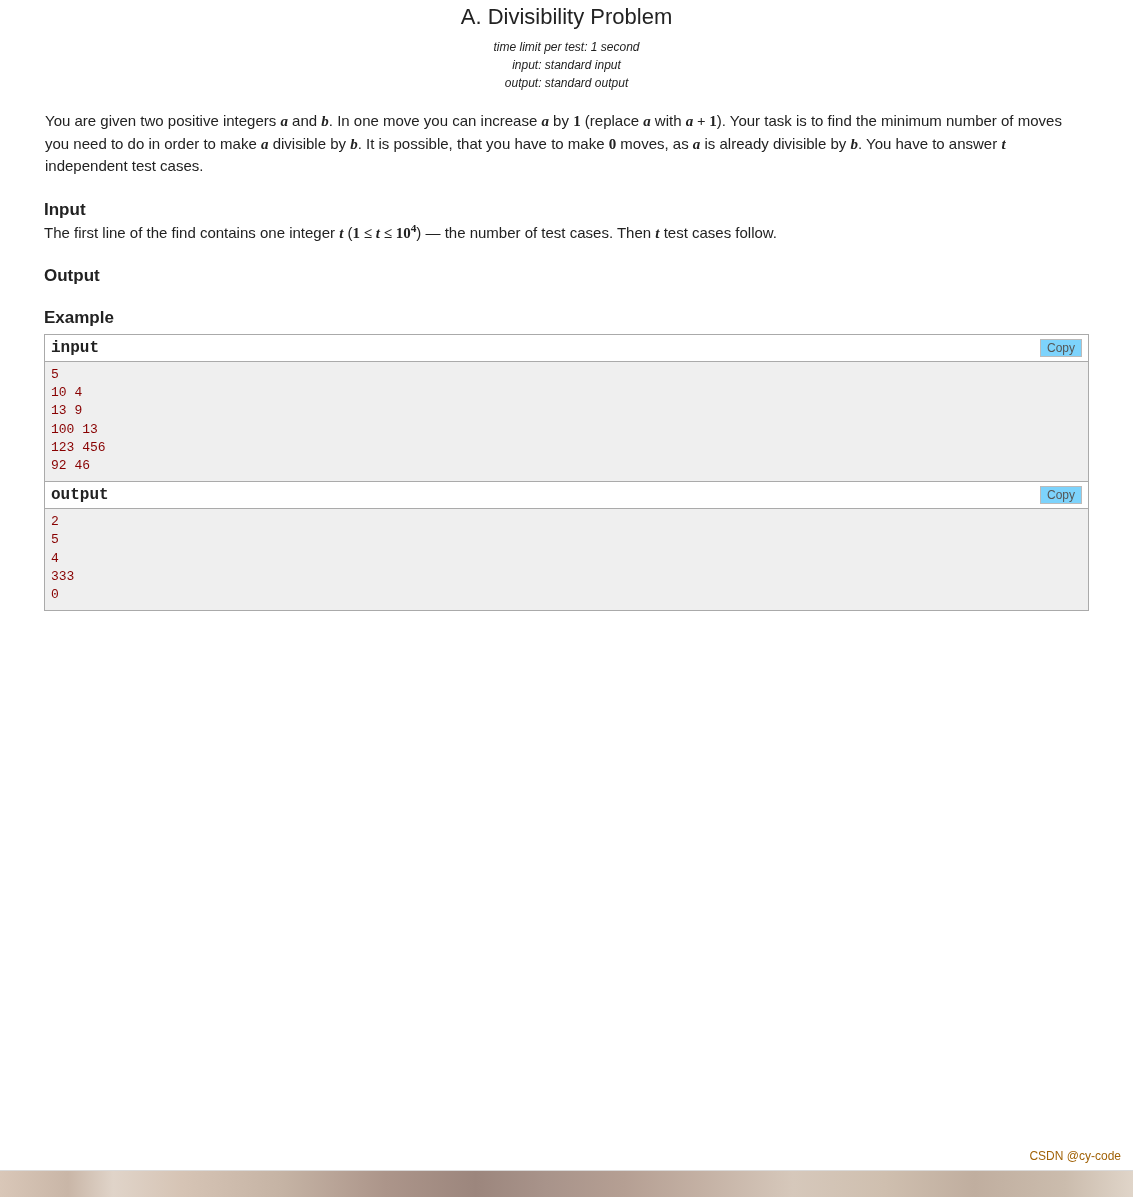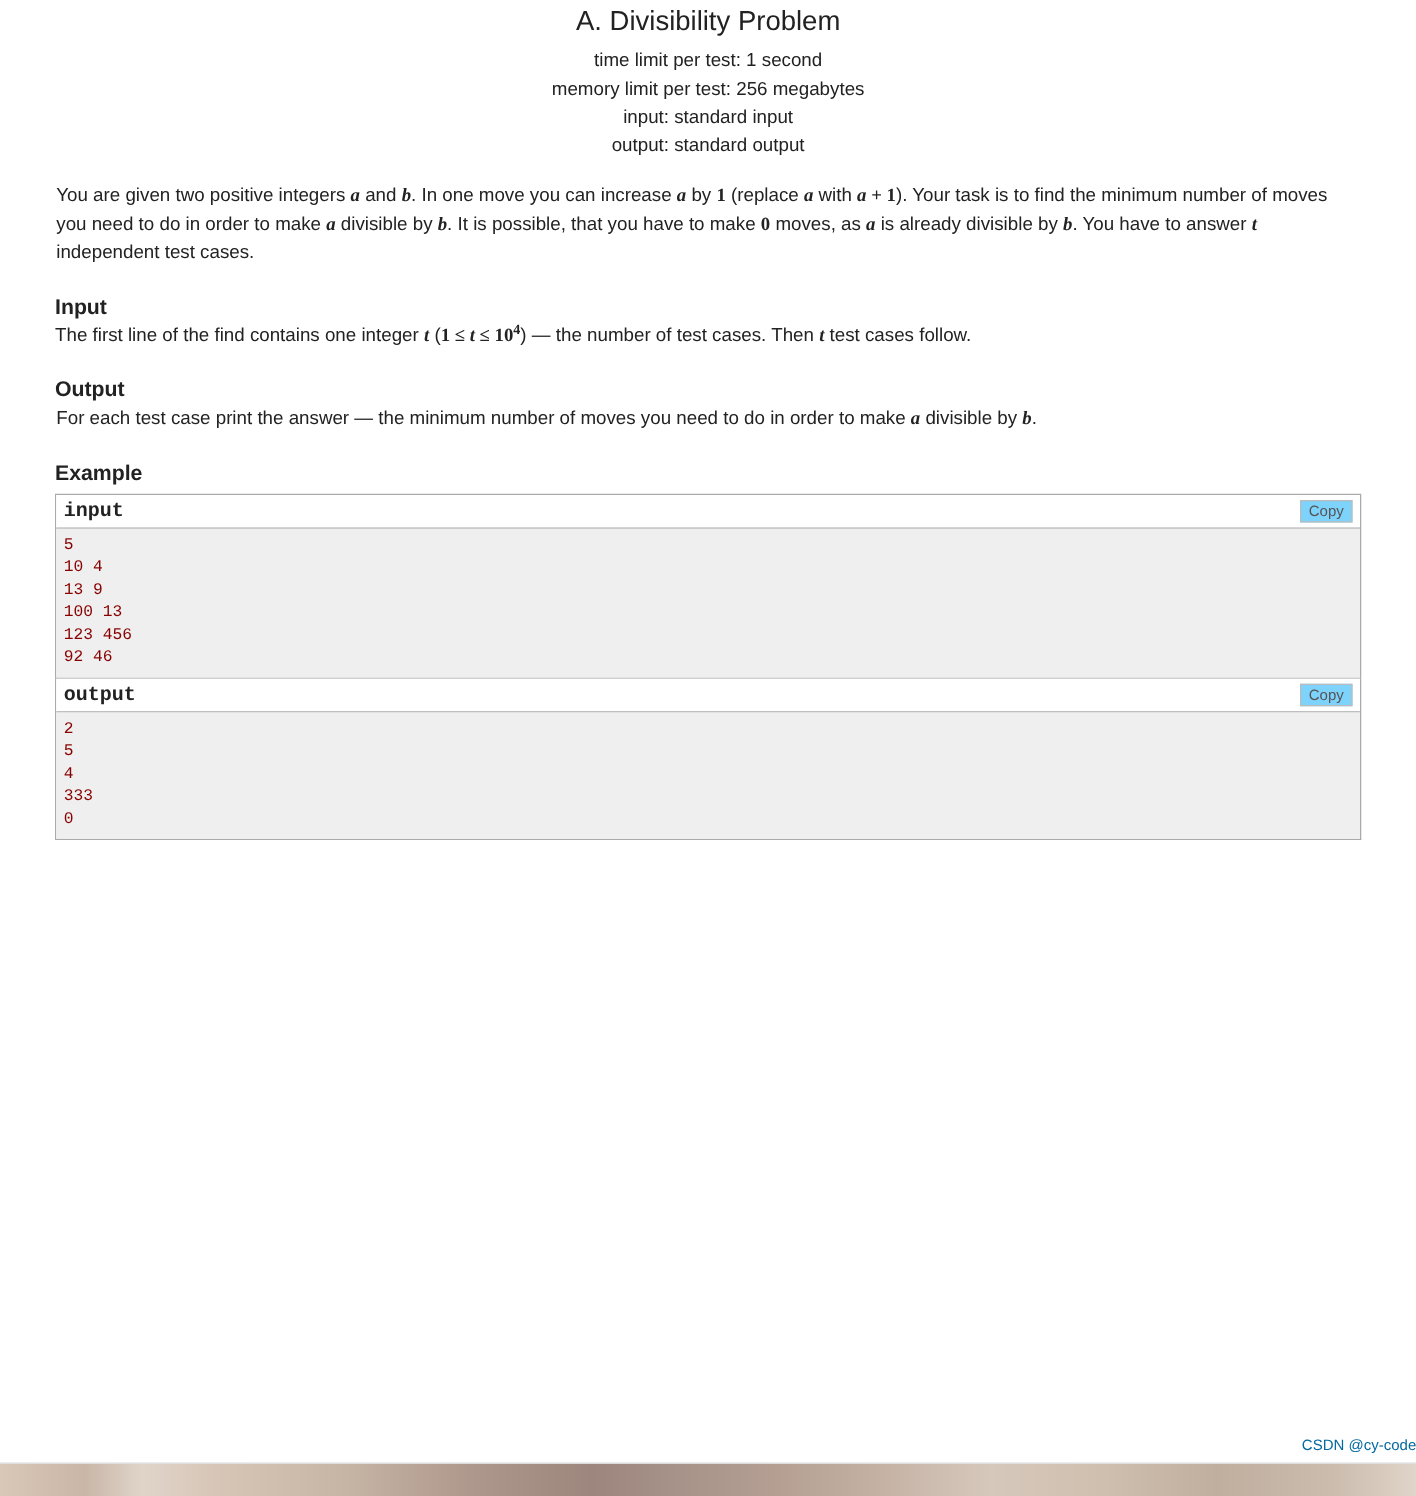--- a/index.html
+++ b/index.html
@@ -18,22 +18,23 @@
     box-sizing: border-box;
   }
   .center-block { text-align: center; }
   .title {
     font-size: 22px;
     font-weight: 400;
     margin-top: 4px;
     margin-bottom: 8px;
   }
   .meta-line {
-    font-size: 15px;
+    font-size: 12px;
     line-height: 1.5;
+    font-style: italic;
   }
   .body-text {
     margin-top: 18px;
     line-height: 1.5;
     font-size: 15px;
   }
   .section-heading {
     font-weight: 700;
     font-size: 17px;
     margin-top: 22px;
@@ -94,24 +95,24 @@
     line-height: 1.4;
     color: #880000;
     white-space: pre;
   }
   .example-block + .example-block {
     margin-top: 0;
     border-top: none;
   }
   .watermark {
     position: absolute;
-    right: 0;
+    right: 12px;
     bottom: 34px;
     font-size: 12px;
-    color: #0369a1;
+    color: #a16207;
   }
   .bottom-bar {
     position: absolute;
     bottom: 0;
     left: 0;
     width: 100%;
     height: 26px;
     border-top: 1px solid #d9d9d9;
     background: linear-gradient(90deg,
       #d9c7b8 0%, #c9b6a7 6%, #e0d4c9 10%, #d6c4b5 16%,
@@ -120,44 +121,38 @@
       #c0ae9f 86%, #cbbcad 94%, #e0d5c9 100%);
   }
 </style>
 </head>
 <body>
 
 <div class="page">
   <div class="center-block">
     <div class="title">A. Divisibility Problem</div>
     <div class="meta-line">time limit per test: 1 second</div>
-    <div class="meta-line">memory limit per test: 256 megabytes</div>
     <div class="meta-line">input: standard input</div>
     <div class="meta-line">output: standard output</div>
   </div>
 
   <div class="body-text">
     <p class="nomargin">
       <span>You are given two positive integers </span><span class="mathvar">a</span><span> and </span><span class="mathvar">b</span><span>. In one move you can increase </span><span class="mathvar">a</span><span> by </span><span class="mathnum">1</span><span> (replace </span><span class="mathvar">a</span><span> with </span><span class="mathexpr"><i>a</i><span> + </span><span>1</span></span><span>). Your task is to find the minimum number of moves you need to do in order to make </span><span class="mathvar">a</span><span> divisible by </span><span class="mathvar">b</span><span>. It is possible, that you have to make </span><span class="mathnum">0</span><span> moves, as </span><span class="mathvar">a</span><span> is already divisible by </span><span class="mathvar">b</span><span>. You have to answer </span><span class="mathvar">t</span><span> independent test cases.</span>
     </p>
   </div>
 
   <div class="section-heading">Input</div>
   <div class="body-text" style="margin-top:0">
     <p>
       <span>The first line of the find contains one integer </span><span class="mathvar">t</span><span> (</span><span class="mathexpr"><span>1 ≤ </span><i>t</i><span> ≤ 10</span><sup>4</sup></span><span>) — the number of test cases. Then </span><span class="mathvar">t</span><span> test cases follow.</span>
     </p>
   </div>
 
   <div class="section-heading">Output</div>
-  <div class="body-text" style="margin-top:0">
-    <p class="nomargin">
-      <span>For each test case print the answer — the minimum number of moves you need to do in order to make </span><span class="mathvar">a</span><span> divisible by </span><span class="mathvar">b</span><span>.</span>
-    </p>
-  </div>
 
   <div class="section-heading">Example</div>
 
   <div class="example-block">
     <div class="example-header">
       <span class="example-header-title">input</span>
       <button class="copy-btn">Copy</button>
     </div>
     <pre class="example-pre">5
 10 4

